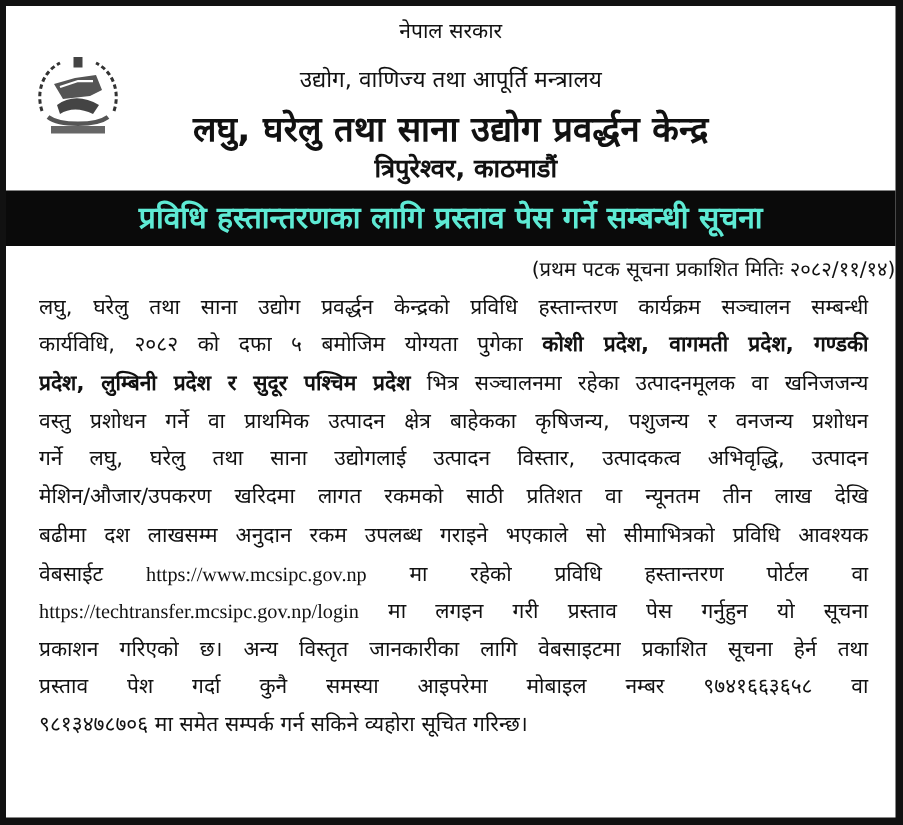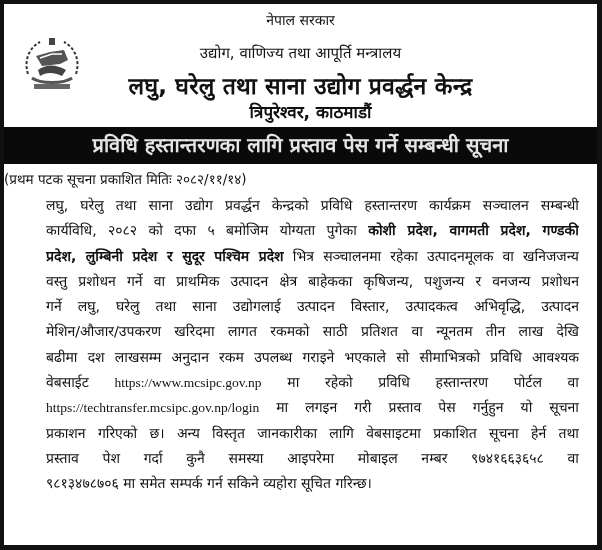--- a/index.html
+++ b/index.html
@@ -5,24 +5,24 @@
   html, body { margin:0; padding:0; background:#fff; }
   body { width:602px; height:550px; overflow:hidden; font-family:"DejaVu Sans", sans-serif; color:#111; }
   .frame { position:absolute; left:0; top:0; width:602px; height:550px; box-sizing:border-box; border:4px solid #111; border-right-width:5px; border-bottom-width:5px; background:#fff; }
   .header { position:relative; height:123px; }
   .emblem { position:absolute; left:16px; top:30px; width:64px; height:64px; }
   .hline { position:absolute; left:0; right:0; text-align:center; white-space:nowrap; }
   .gov { top:6px; font-size:14px; }
   .ministry { top:38px; font-size:15px; }
   .office { top:65px; font-size:23px; font-weight:bold; letter-spacing:0.2px; }
   .address { top:96px; font-size:17px; font-weight:bold;padding-left:20px; }
-  .banner { position:absolute; left:0; right:0; top:123px; height:37px; background:#0a0a0a; color:#e5e5e5; text-align:center; font-size:20px; line-height:37px; font-weight:bold; white-space:nowrap; }
-  .subline { position:absolute; left:0; right:0; top:166px; text-align:left; font-size:13.5px; white-space:nowrap; }
+  .banner { position:absolute; left:0; right:0; top:123px; height:37px; background:#0a0a0a; color:#5eead4; text-align:center; font-size:20px; line-height:37px; font-weight:bold; white-space:nowrap; }
+  .subline { position:absolute; left:12px; right:0; top:166px; text-align:right; font-size:13.5px; white-space:nowrap; }
   .body { position:absolute; left:22px; right:18px; top:189px; font-size:14px; line-height:25.3px; text-align:justify; text-align-last:justify; }
-  .body .line { display:block; white-space:nowrap; text-align:justify; text-align-last:justify; height:25.3px; overflow:hidden;margin-left:20px; }
+  .body .line { display:block; white-space:nowrap; text-align:justify; text-align-last:justify; height:25.3px; overflow:hidden; }
   .body .line.last { text-align-last:left; }
   .b { font-weight:bold; }
   .url { font-family:Liberation Serif, serif; font-size:13.5px; }
 </style>
 </head>
 <body>
 
 <div class="frame">
   <div class="header">
     <svg class="emblem" viewBox="0 0 64 64">

